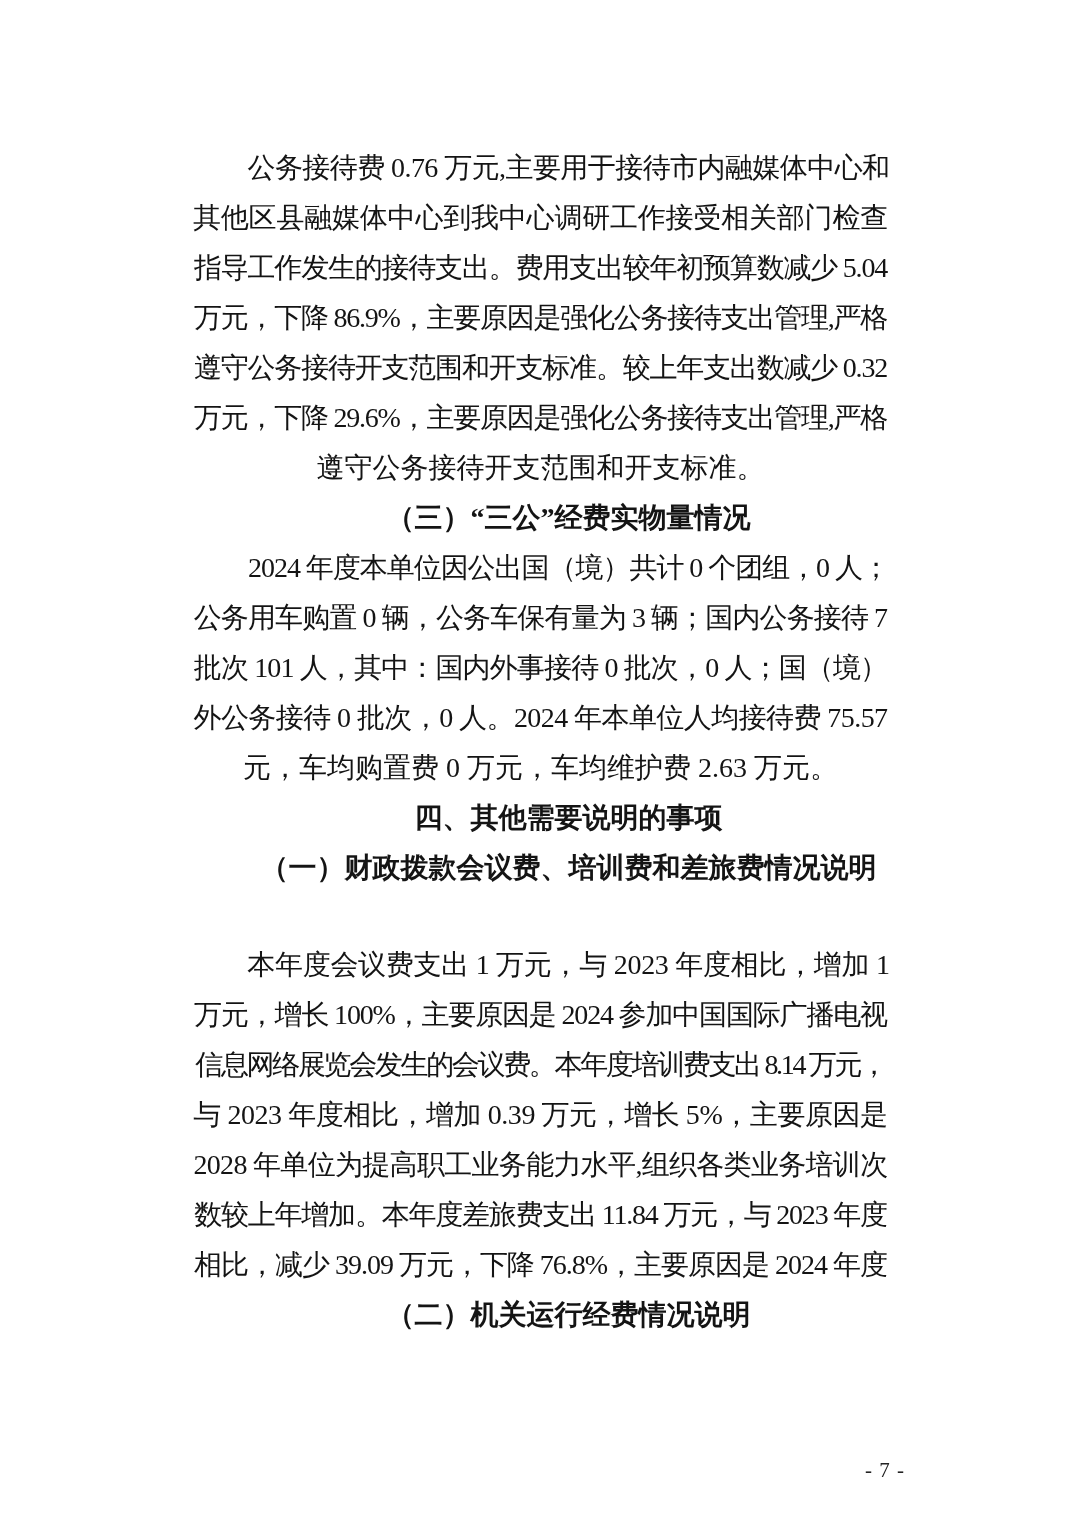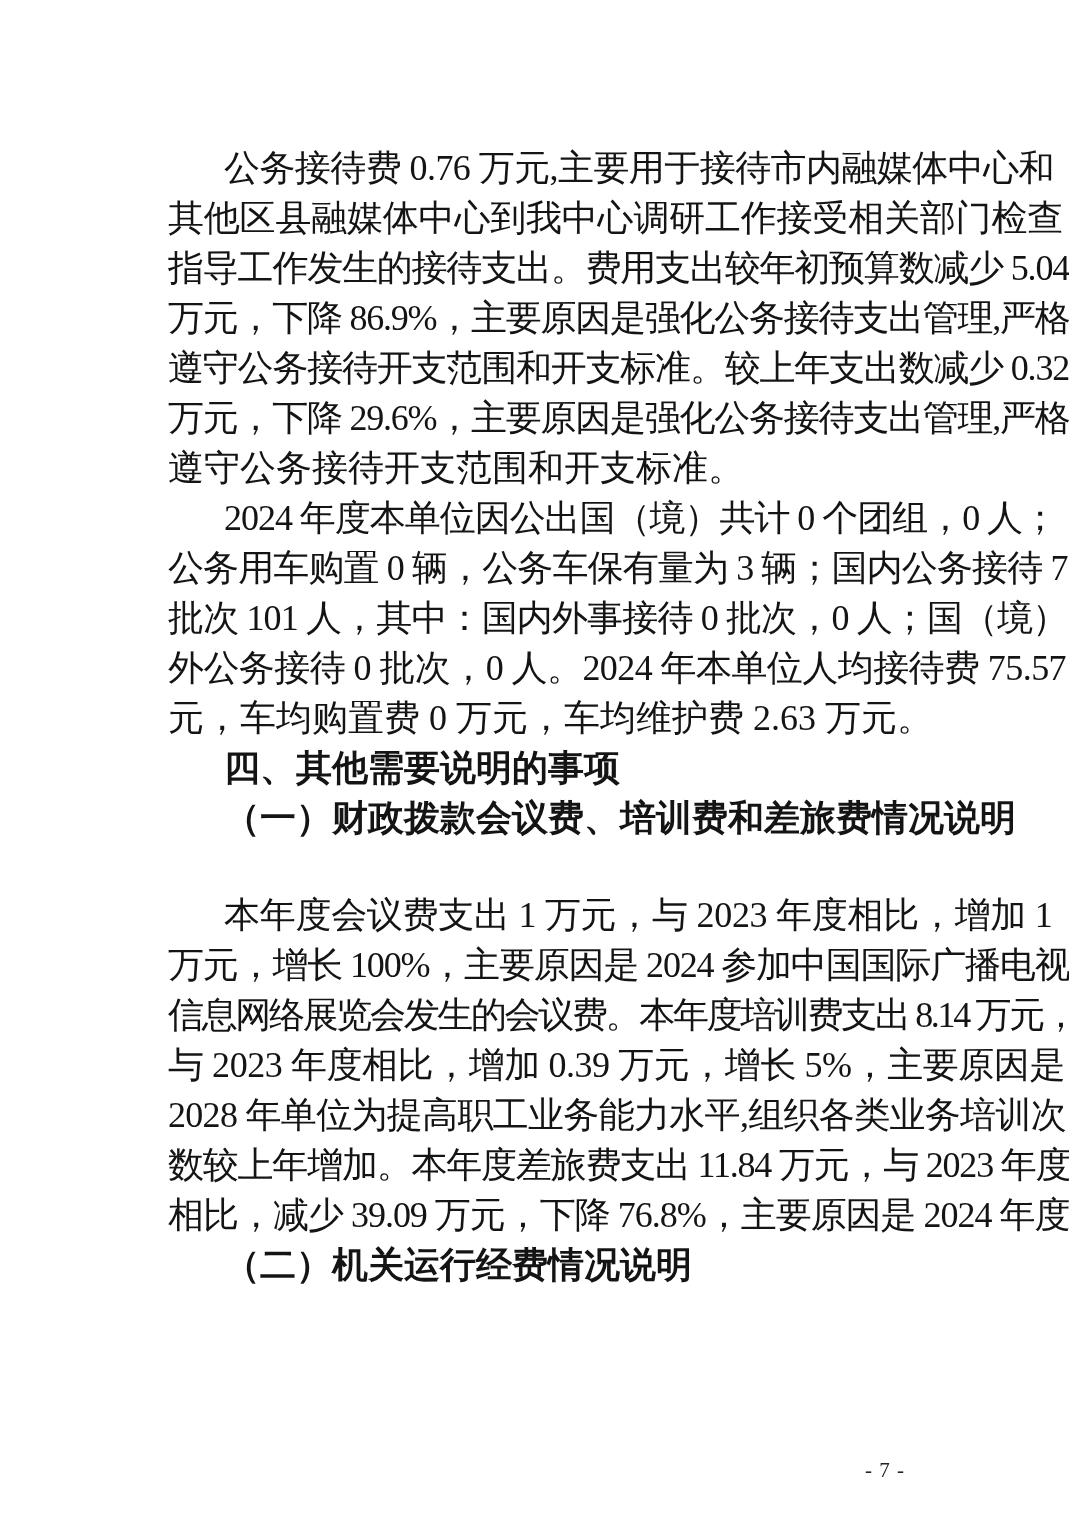--- a/index.html
+++ b/index.html
@@ -14,23 +14,23 @@
   }
   .content {
     position: absolute;
     left: 168px;
     top: 143px;
     width: 745px;
   }
   .ln {
     height: 50px;
     line-height: 50px;
-    font-size: 36px;
+    font-size: 28px;
     white-space: nowrap;
-    text-align: left;
+    text-align: center;
   }
   .ind { padding-left: 56px; }
   
   .hh {
     font-family: "Liberation Sans", "DejaVu Sans", sans-serif;
     font-weight: bold;
   }
   
   .hk {
     font-family: "Liberation Serif", "DejaVu Serif", serif;
@@ -54,20 +54,21 @@
 
 <div class="page">
   <div class="content">
     <div class="ln j ind" style="letter-spacing: -0.571429px;">公务接待费 0.76 万元,主要用于接待市内融媒体中心和</div>
     <div class="ln j" style="letter-spacing: -0.2px;">其他区县融媒体中心到我中心调研工作接受相关部门检查</div>
     <div class="ln j" style="letter-spacing: -1.2069px;">指导工作发生的接待支出。费用支出较年初预算数减少 5.04</div>
     <div class="ln j" style="letter-spacing: -1.25px;">万元，下降 86.9%，主要原因是强化公务接待支出管理,严格</div>
     <div class="ln j" style="letter-spacing: -1.2069px;">遵守公务接待开支范围和开支标准。较上年支出数减少 0.32</div>
     <div class="ln j" style="letter-spacing: -1.25px;">万元，下降 29.6%，主要原因是强化公务接待支出管理,严格</div>
     <div class="ln end">遵守公务接待开支范围和开支标准。</div>
+    <div class="ln hk ind">（三）“三公”经费实物量情况</div>
     <div class="ln j ind" style="letter-spacing: -1.03333px;">2024 年度本单位因公出国（境）共计 0 个团组，0 人；</div>
     <div class="ln j" style="letter-spacing: -0.887097px;">公务用车购置 0 辆，公务车保有量为 3 辆；国内公务接待 7</div>
     <div class="ln j" style="letter-spacing: -0.859375px;">批次 101 人，其中：国内外事接待 0 批次，0 人；国（境）</div>
     <div class="ln j" style="letter-spacing: -0.571429px;">外公务接待 0 批次，0 人。2024 年本单位人均接待费 75.57</div>
     <div class="ln end">元，车均购置费 0 万元，车均维护费 2.63 万元。</div>
     <div class="ln hh ind">四、其他需要说明的事项</div>
     <div class="ln hk ind">（一）财政拨款会议费、培训费和差旅费情况说明</div>
     <div class="ln j ind" style="letter-spacing: -0.283333px; margin-top: 47px;">本年度会议费支出 1 万元，与 2023 年度相比，增加 1</div>
     <div class="ln j" style="letter-spacing: -1.17188px;">万元，增长 100%，主要原因是 2024 参加中国国际广播电视</div>
     <div class="ln j" style="letter-spacing: -2.33871px;">信息网络展览会发生的会议费。本年度培训费支出 8.14 万元，</div>

